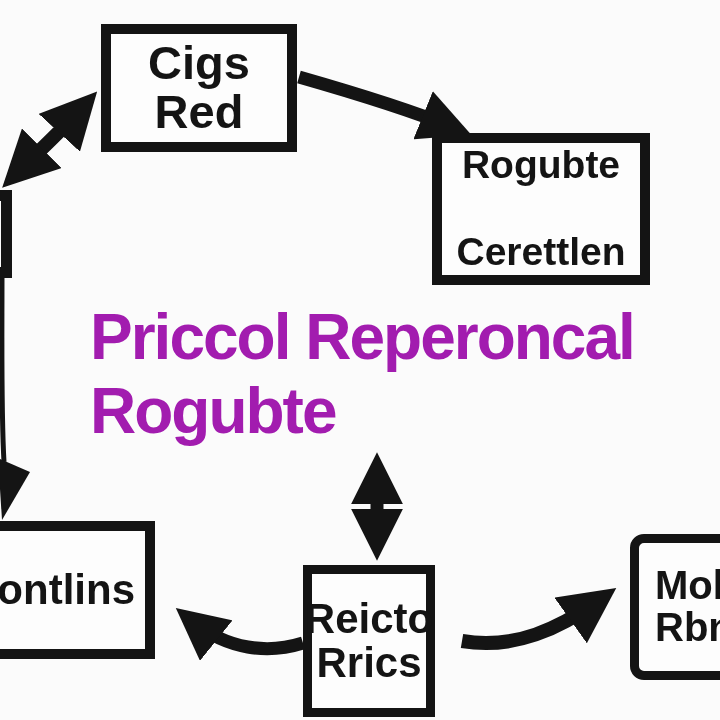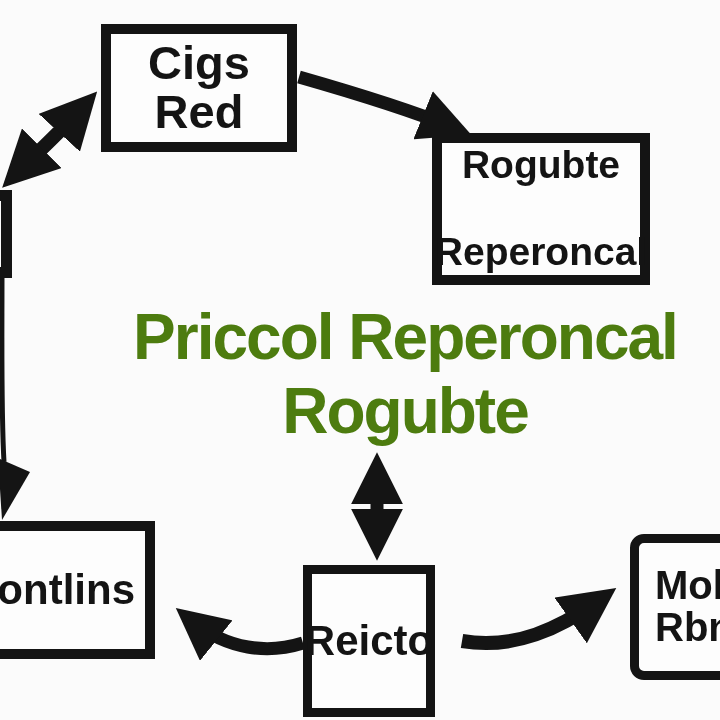--- a/index.html
+++ b/index.html
@@ -45,26 +45,25 @@
                  align-items: flex-end; padding-right: 10px; }
   .node-bottom { left: 303px; top: 565px; width: 132px; height: 152px; font-size: 42px; border-width: 9px; }
   .node-bright { left: 630px; top: 534px; width: 172px; height: 146px; font-size: 40px;
                  border-width: 9px; border-radius: 14px; align-items: flex-start; padding-left: 16px; }
   .node-partial{ left: -92px; top: 190px; width: 104px; height: 88px; border-width: 11px; }
 
   .diagram-title {
     position: absolute;
     left: 90px; right: 0;
     top: 300px;
-    text-align: center;
     font-weight: bold;
     font-size: 64px;
     letter-spacing: -2px;
     line-height: 74px;
-    color: #4d7c0f;
+    color: #a21caf;
   }
 </style>
 </head>
 <body>
 
 <div class="canvas">
 
   <svg class="arrow-layer" viewBox="0 0 720 720" xmlns="http://www.w3.org/2000/svg">
     <defs>
       <marker id="ah" viewBox="0 0 10 10" refX="6" refY="5" markerWidth="4" markerHeight="4" orient="auto-start-reverse">
@@ -100,34 +99,35 @@
 
   <div class="node node-partial"></div>
 
   <div class="node node-top">
     <span>Cigs</span>
     <span>Red</span>
   </div>
 
   <div class="node node-right">
     <span>Rogubte</span>
-    <span>Reperoncal</span>
+    <span>Cerettlen</span>
   </div>
 
   <div class="diagram-title">
     <div>Priccol Reperoncal</div>
     <div>Rogubte</div>
   </div>
 
   <div class="node node-left">
     <span>ontlins</span>
   </div>
 
   <div class="node node-bottom">
     <span>Reicto</span>
+    <span>Rrics</span>
   </div>
 
   <div class="node node-bright">
     <span>Moh</span>
     <span>Rbn</span>
   </div>
 
 </div>
 
 </body></html>

